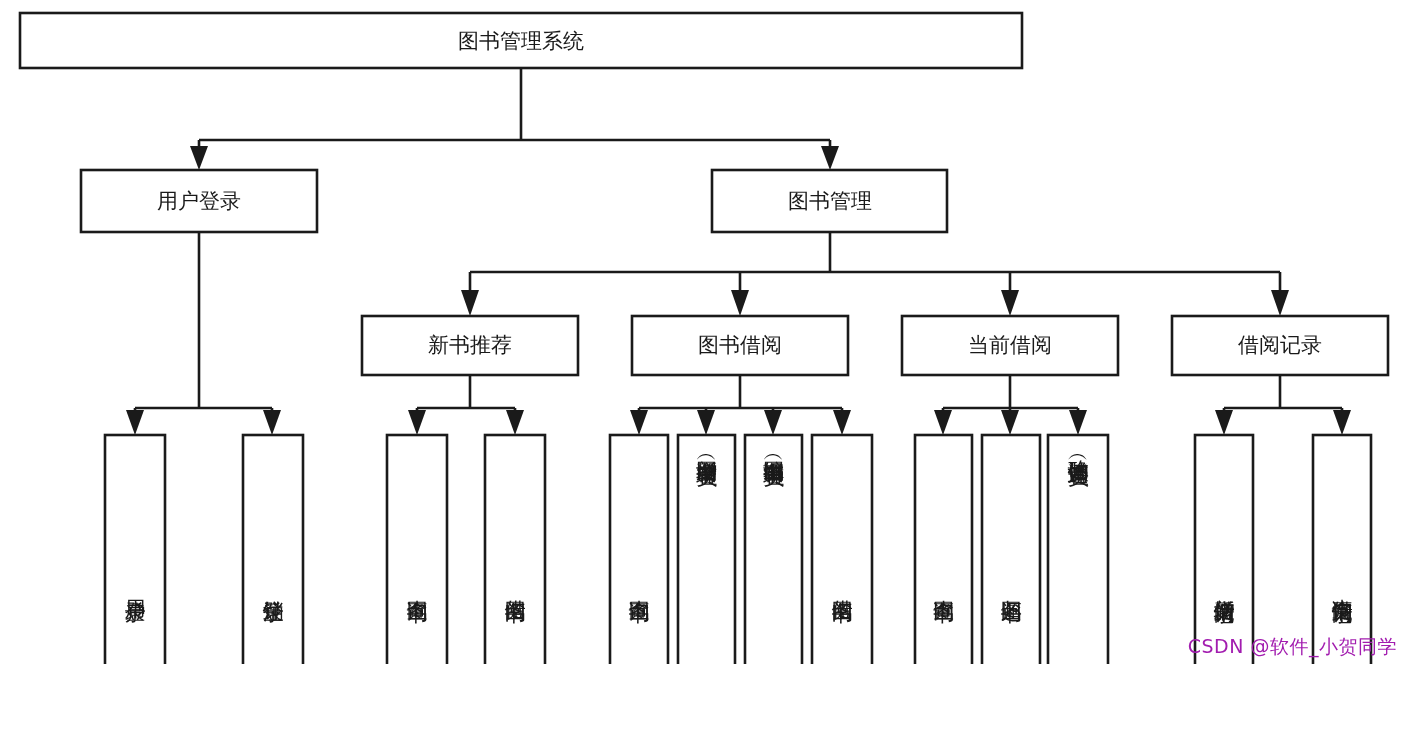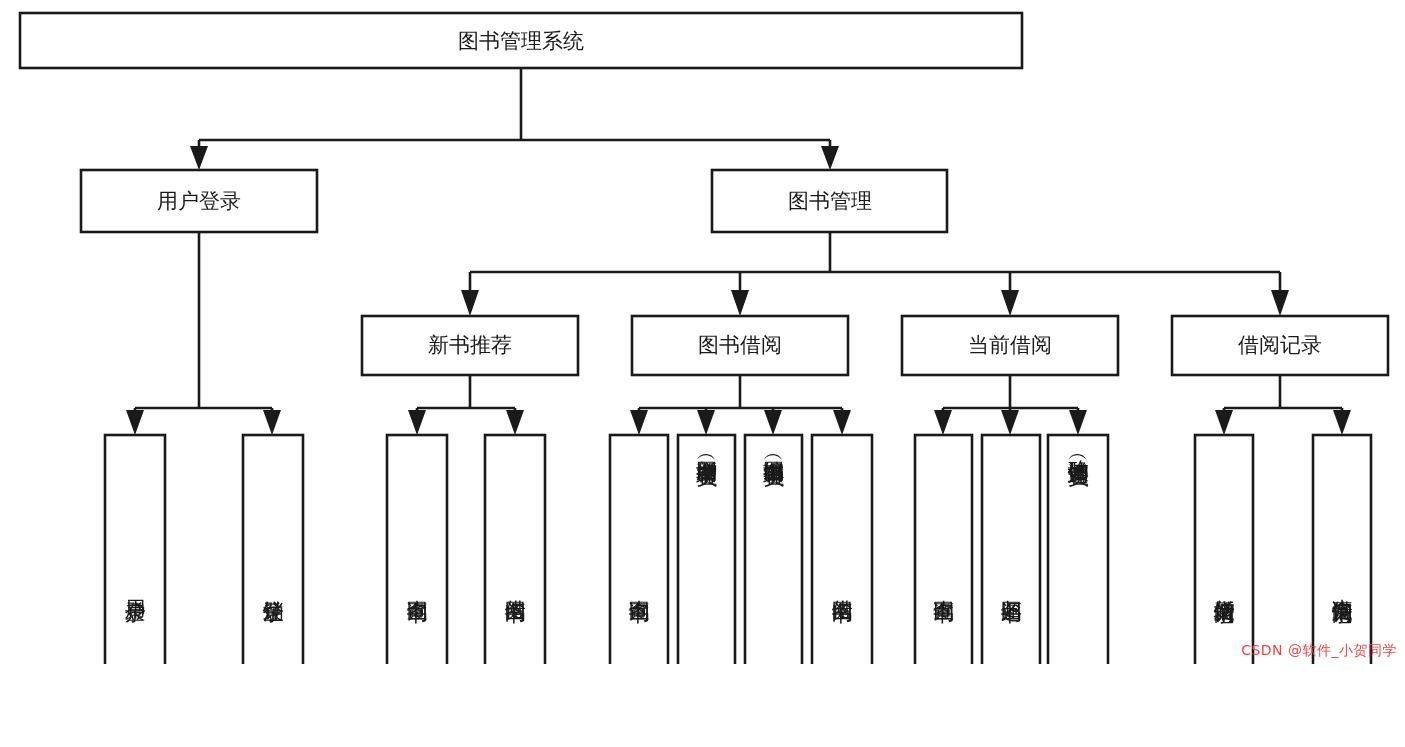--- a/index.html
+++ b/index.html
@@ -65,22 +65,22 @@
     display: flex;
     align-items: center;
     justify-content: center;
     pointer-events: none;
   }
   .watermark {
     position: absolute;
     right: 8px;
     bottom: 4px;
     font-family: "DejaVu Sans", "Liberation Sans", sans-serif;
-    font-size: 14px;
-    color: #ef4444;
+    font-size: 19px;
+    color: #a21caf;
     white-space: nowrap;
     letter-spacing: 0.5px;
   }
 </style>
 </head>
 <body>
 
 <div id="diagram-root">
 
   <svg class="diagram-canvas" viewBox="0 0 1405 747">

